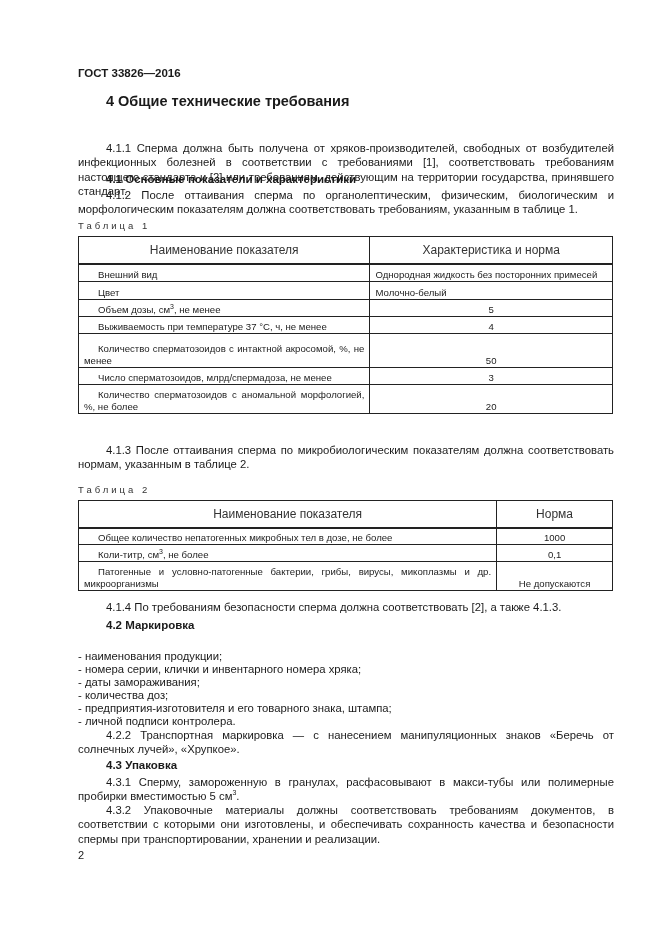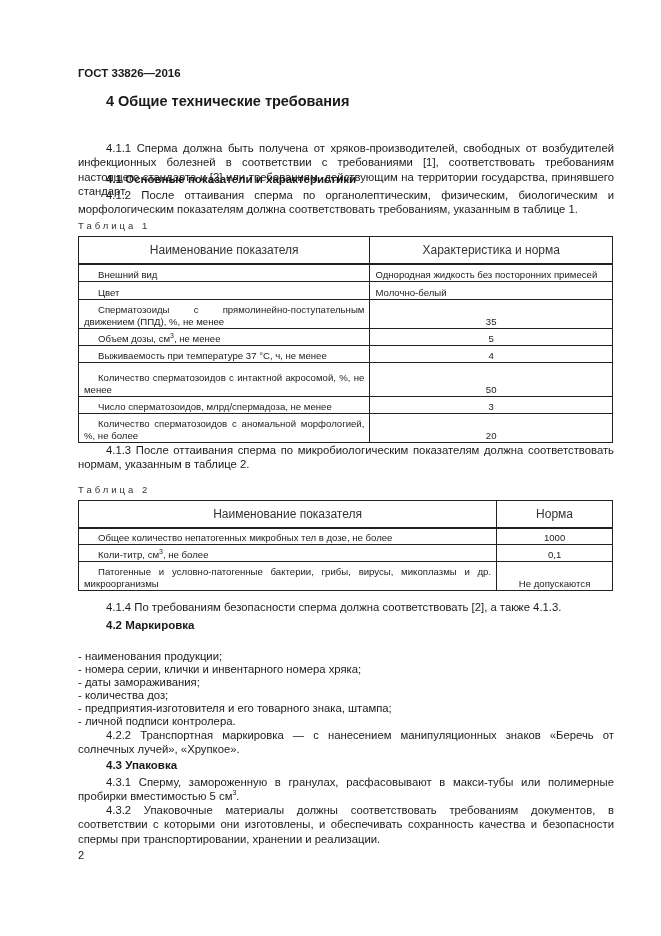--- a/index.html
+++ b/index.html
@@ -51,24 +51,20 @@
       </tr>
     </thead>
     <tbody>
       <tr style="height:18px;">
         <td class="l"><span class="ind"></span><span>Внешний вид</span></td>
         <td>Однородная жидкость без посторонних примесей</td>
       </tr>
       <tr style="height:18px;">
         <td class="l"><span class="ind"></span><span>Цвет</span></td>
         <td>Молочно-белый</td>
-      </tr>
-      <tr style="height:29px;">
-        <td class="l"><span class="ind"></span><span>Сперматозоиды с прямолинейно-поступательным движением (ППД), %, не менее</span></td>
-        <td class="c">35</td>
       </tr>
       <tr style="height:17px;">
         <td class="l"><span class="ind"></span><span>Объем дозы, см</span><sup>3</sup><span>, не менее</span></td>
         <td class="c">5</td>
       </tr>
       <tr style="height:17px;">
         <td class="l"><span class="ind"></span><span>Выживаемость при температуре 37 °С, ч, не менее</span></td>
         <td class="c">4</td>
       </tr>
       <tr style="height:34px;">

